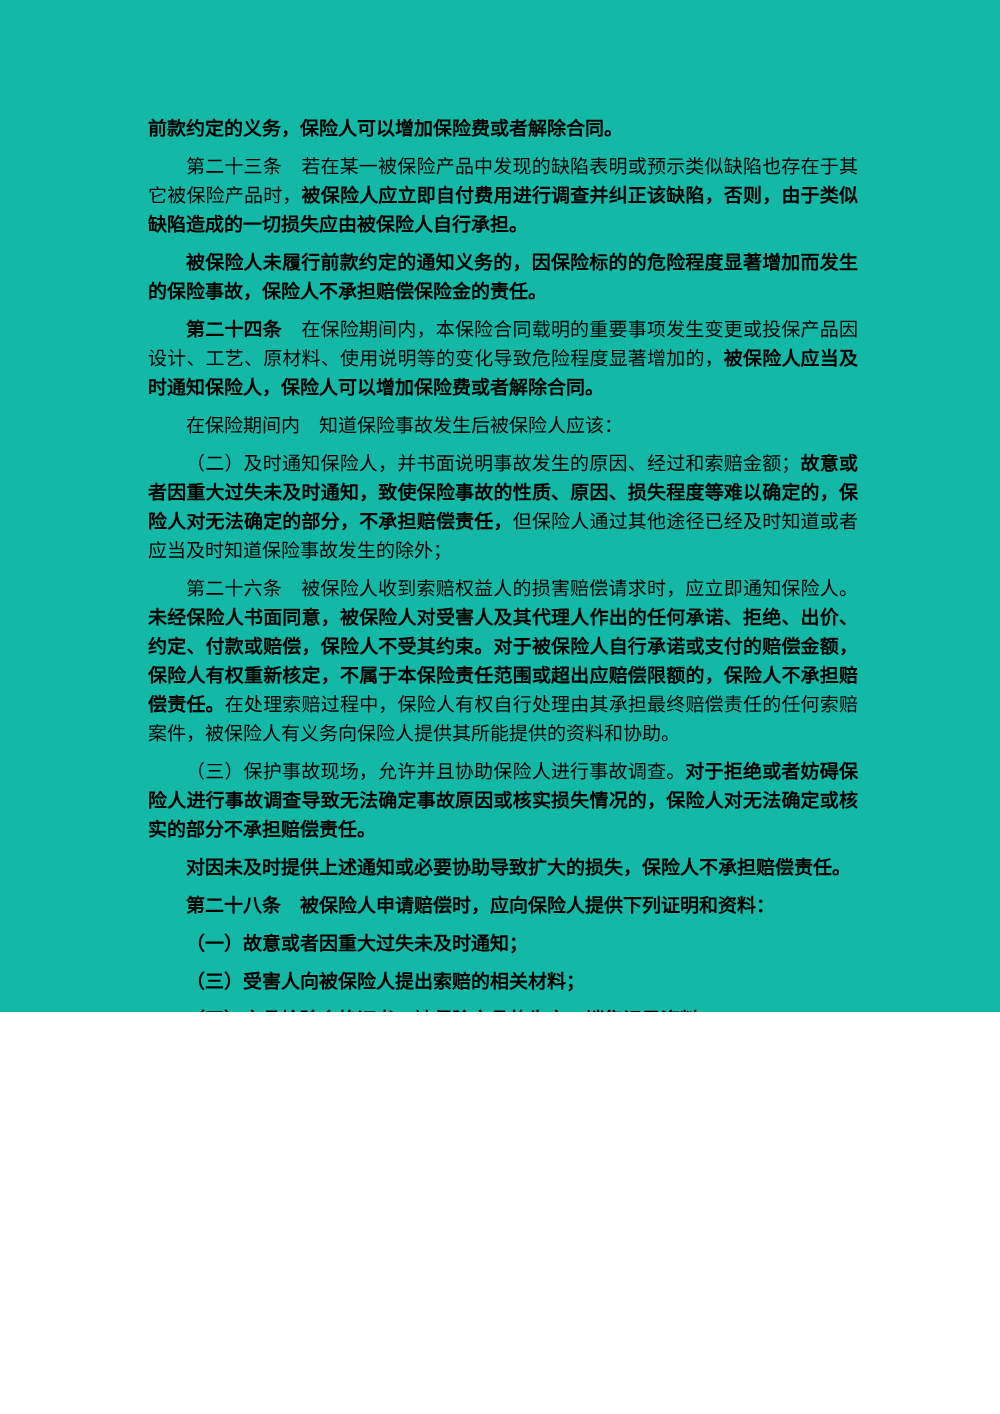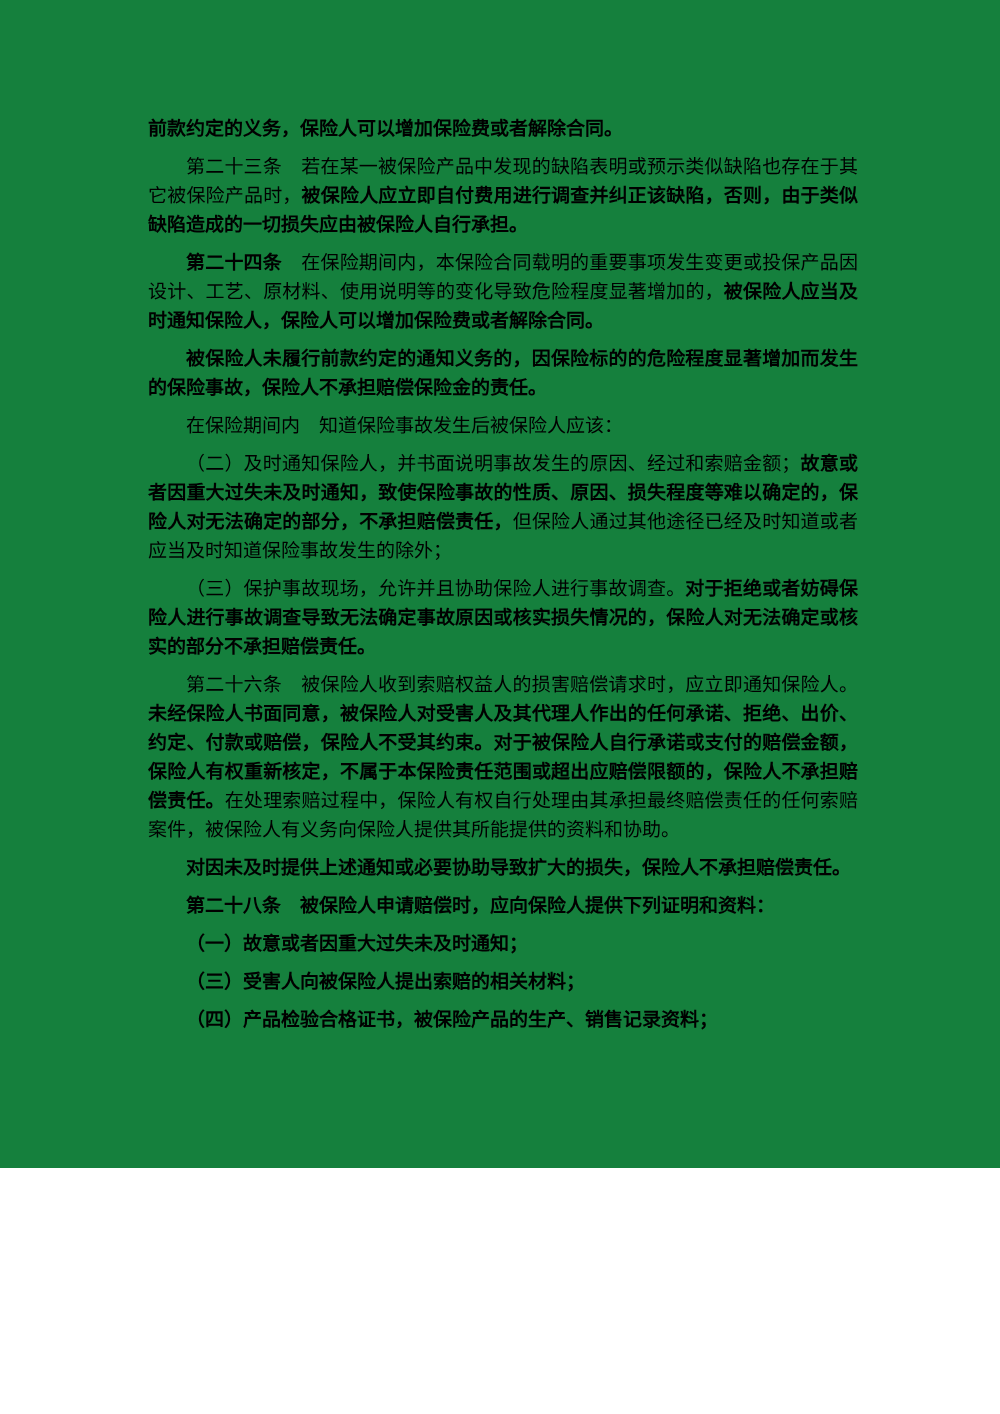--- a/index.html
+++ b/index.html
@@ -3,22 +3,22 @@
 <meta charset="utf-8">
 <style>
   html, body {
     margin: 0;
     padding: 0;
     background: #ffffff;
   }
   .page {
     position: relative;
     width: 1000px;
-    height: 1168px;
-    background: #15803d;
+    height: 1012px;
+    background: #14b8a6;
     color: #000000;
     overflow: hidden;
   }
   .content {
     position: absolute;
     left: 148px;
     top: 114px;
     width: 710px;
     font-family: "Liberation Serif", "DejaVu Serif", serif;
     font-size: 19px;
@@ -38,25 +38,25 @@
     font-weight: bold;
   }
 </style>
 </head>
 <body>
 
 <div class="page">
   <div class="content">
       <p class=""><span class="b">前款约定的义务，保险人可以增加保险费或者解除合同。</span></p>
       <p class="indent"><span class="">第二十三条　若在某一被保险产品中发现的缺陷表明或预示类似缺陷也存在于其它被保险产品时，</span><span class="b">被保险人应立即自付费用进行调查并纠正该缺陷，否则，由于类似缺陷造成的一切损失应由被保险人自行承担。</span></p>
+      <p class="indent"><span class="b">被保险人未履行前款约定的通知义务的，因保险标的的危险程度显著增加而发生的保险事故，保险人不承担赔偿保险金的责任。</span></p>
       <p class="indent"><span class="b">第二十四条</span><span class="">　在保险期间内，本保险合同载明的重要事项发生变更或投保产品因设计、工艺、原材料、使用说明等的变化导致危险程度显著增加的，</span><span class="b">被保险人应当及时通知保险人，保险人可以增加保险费或者解除合同。</span></p>
-      <p class="indent"><span class="b">被保险人未履行前款约定的通知义务的，因保险标的的危险程度显著增加而发生的保险事故，保险人不承担赔偿保险金的责任。</span></p>
       <p class="indent"><span class="">在保险期间内　知道保险事故发生后被保险人应该：</span></p>
       <p class="indent"><span class="">（二）及时通知保险人，并书面说明事故发生的原因、经过和索赔金额；</span><span class="b">故意或者因重大过失未及时通知，致使保险事故的性质、原因、损失程度等难以确定的，保险人对无法确定的部分，不承担赔偿责任，</span><span class="">但保险人通过其他途径已经及时知道或者应当及时知道保险事故发生的除外；</span></p>
+      <p class="indent"><span class="">第二十六条　被保险人收到索赔权益人的损害赔偿请求时，应立即通知保险人。</span><span class="b">未经保险人书面同意，被保险人对受害人及其代理人作出的任何承诺、拒绝、出价、约定、付款或赔偿，保险人不受其约束。对于被保险人自行承诺或支付的赔偿金额，保险人有权重新核定，不属于本保险责任范围或超出应赔偿限额的，保险人不承担赔偿责任。</span><span class="">在处理索赔过程中，保险人有权自行处理由其承担最终赔偿责任的任何索赔案件，被保险人有义务向保险人提供其所能提供的资料和协助。</span></p>
       <p class="indent"><span class="">（三）保护事故现场，允许并且协助保险人进行事故调查。</span><span class="b">对于拒绝或者妨碍保险人进行事故调查导致无法确定事故原因或核实损失情况的，保险人对无法确定或核实的部分不承担赔偿责任。</span></p>
-      <p class="indent"><span class="">第二十六条　被保险人收到索赔权益人的损害赔偿请求时，应立即通知保险人。</span><span class="b">未经保险人书面同意，被保险人对受害人及其代理人作出的任何承诺、拒绝、出价、约定、付款或赔偿，保险人不受其约束。对于被保险人自行承诺或支付的赔偿金额，保险人有权重新核定，不属于本保险责任范围或超出应赔偿限额的，保险人不承担赔偿责任。</span><span class="">在处理索赔过程中，保险人有权自行处理由其承担最终赔偿责任的任何索赔案件，被保险人有义务向保险人提供其所能提供的资料和协助。</span></p>
       <p class="indent"><span class="b">对因未及时提供上述通知或必要协助导致扩大的损失，保险人不承担赔偿责任。</span></p>
       <p class="indent"><span class="b">第二十八条　被保险人申请赔偿时，应向保险人提供下列证明和资料：</span></p>
       <p class="indent"><span class="b">（一）故意或者因重大过失未及时通知；</span></p>
       <p class="indent"><span class="b">（三）受害人向被保险人提出索赔的相关材料；</span></p>
       <p class="indent"><span class="b">（四）产品检验合格证书，被保险产品的生产、销售记录资料；</span></p>
     </div>
 </div>
 
 </body></html>

